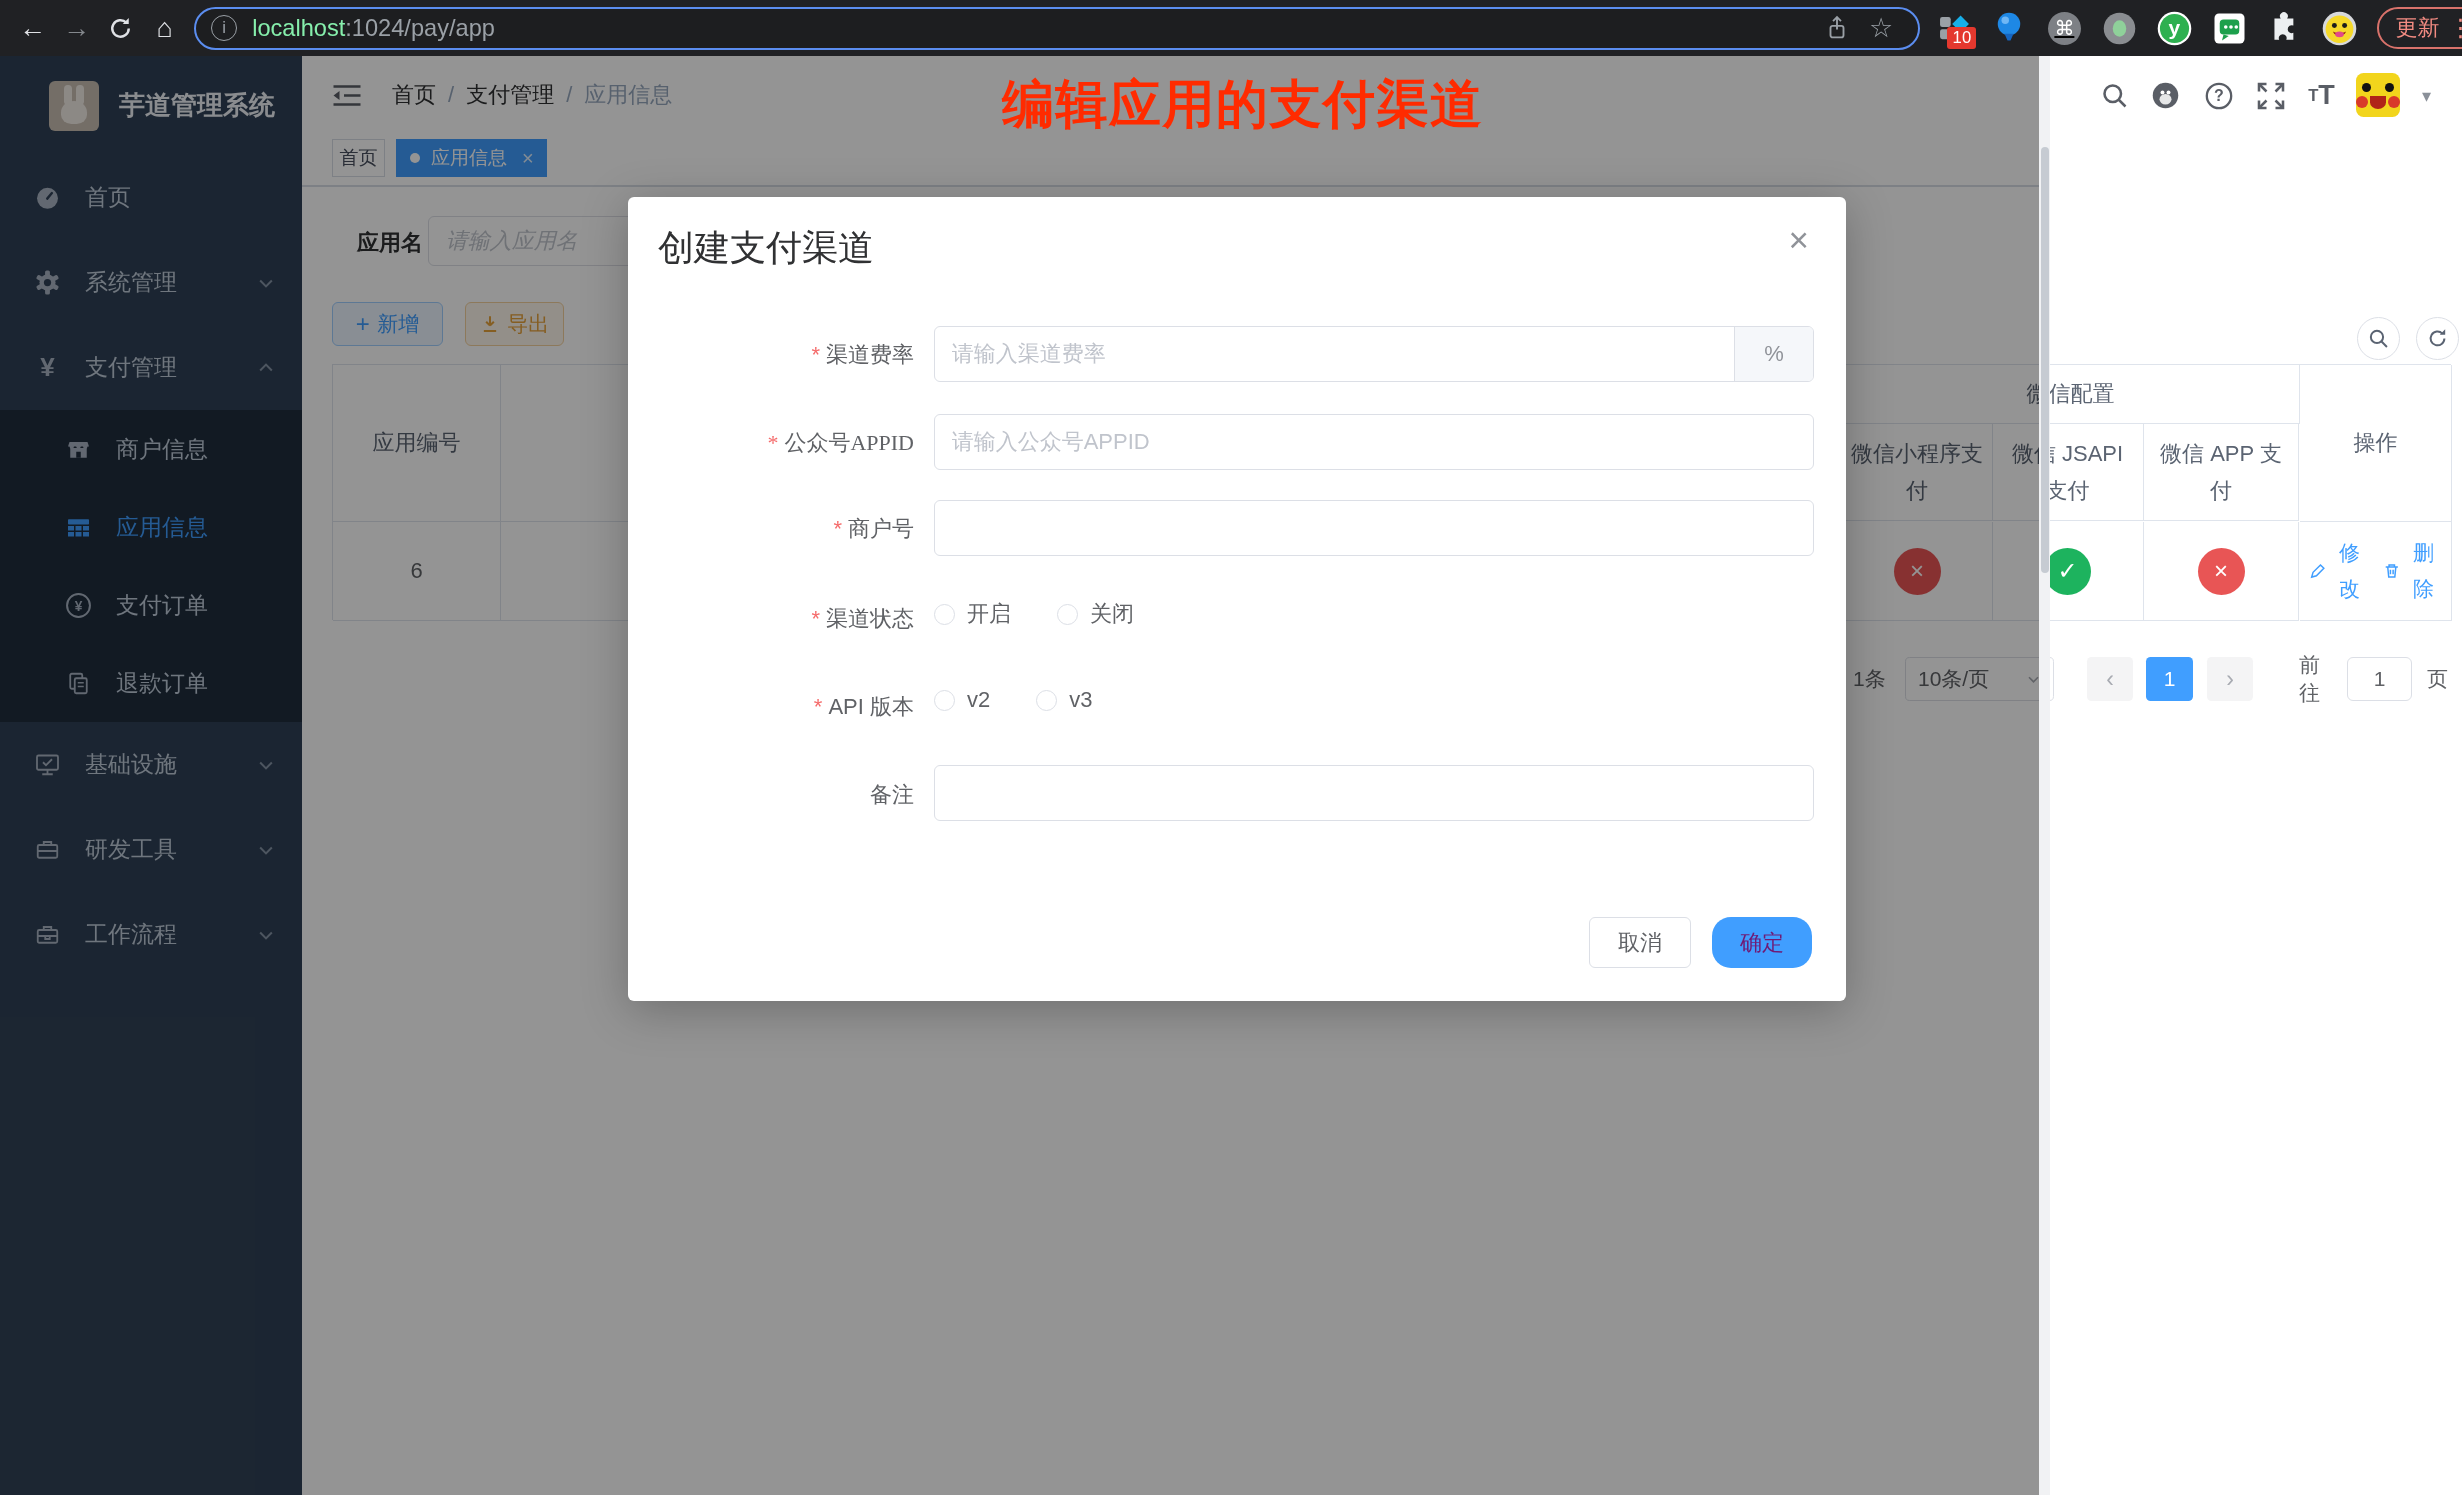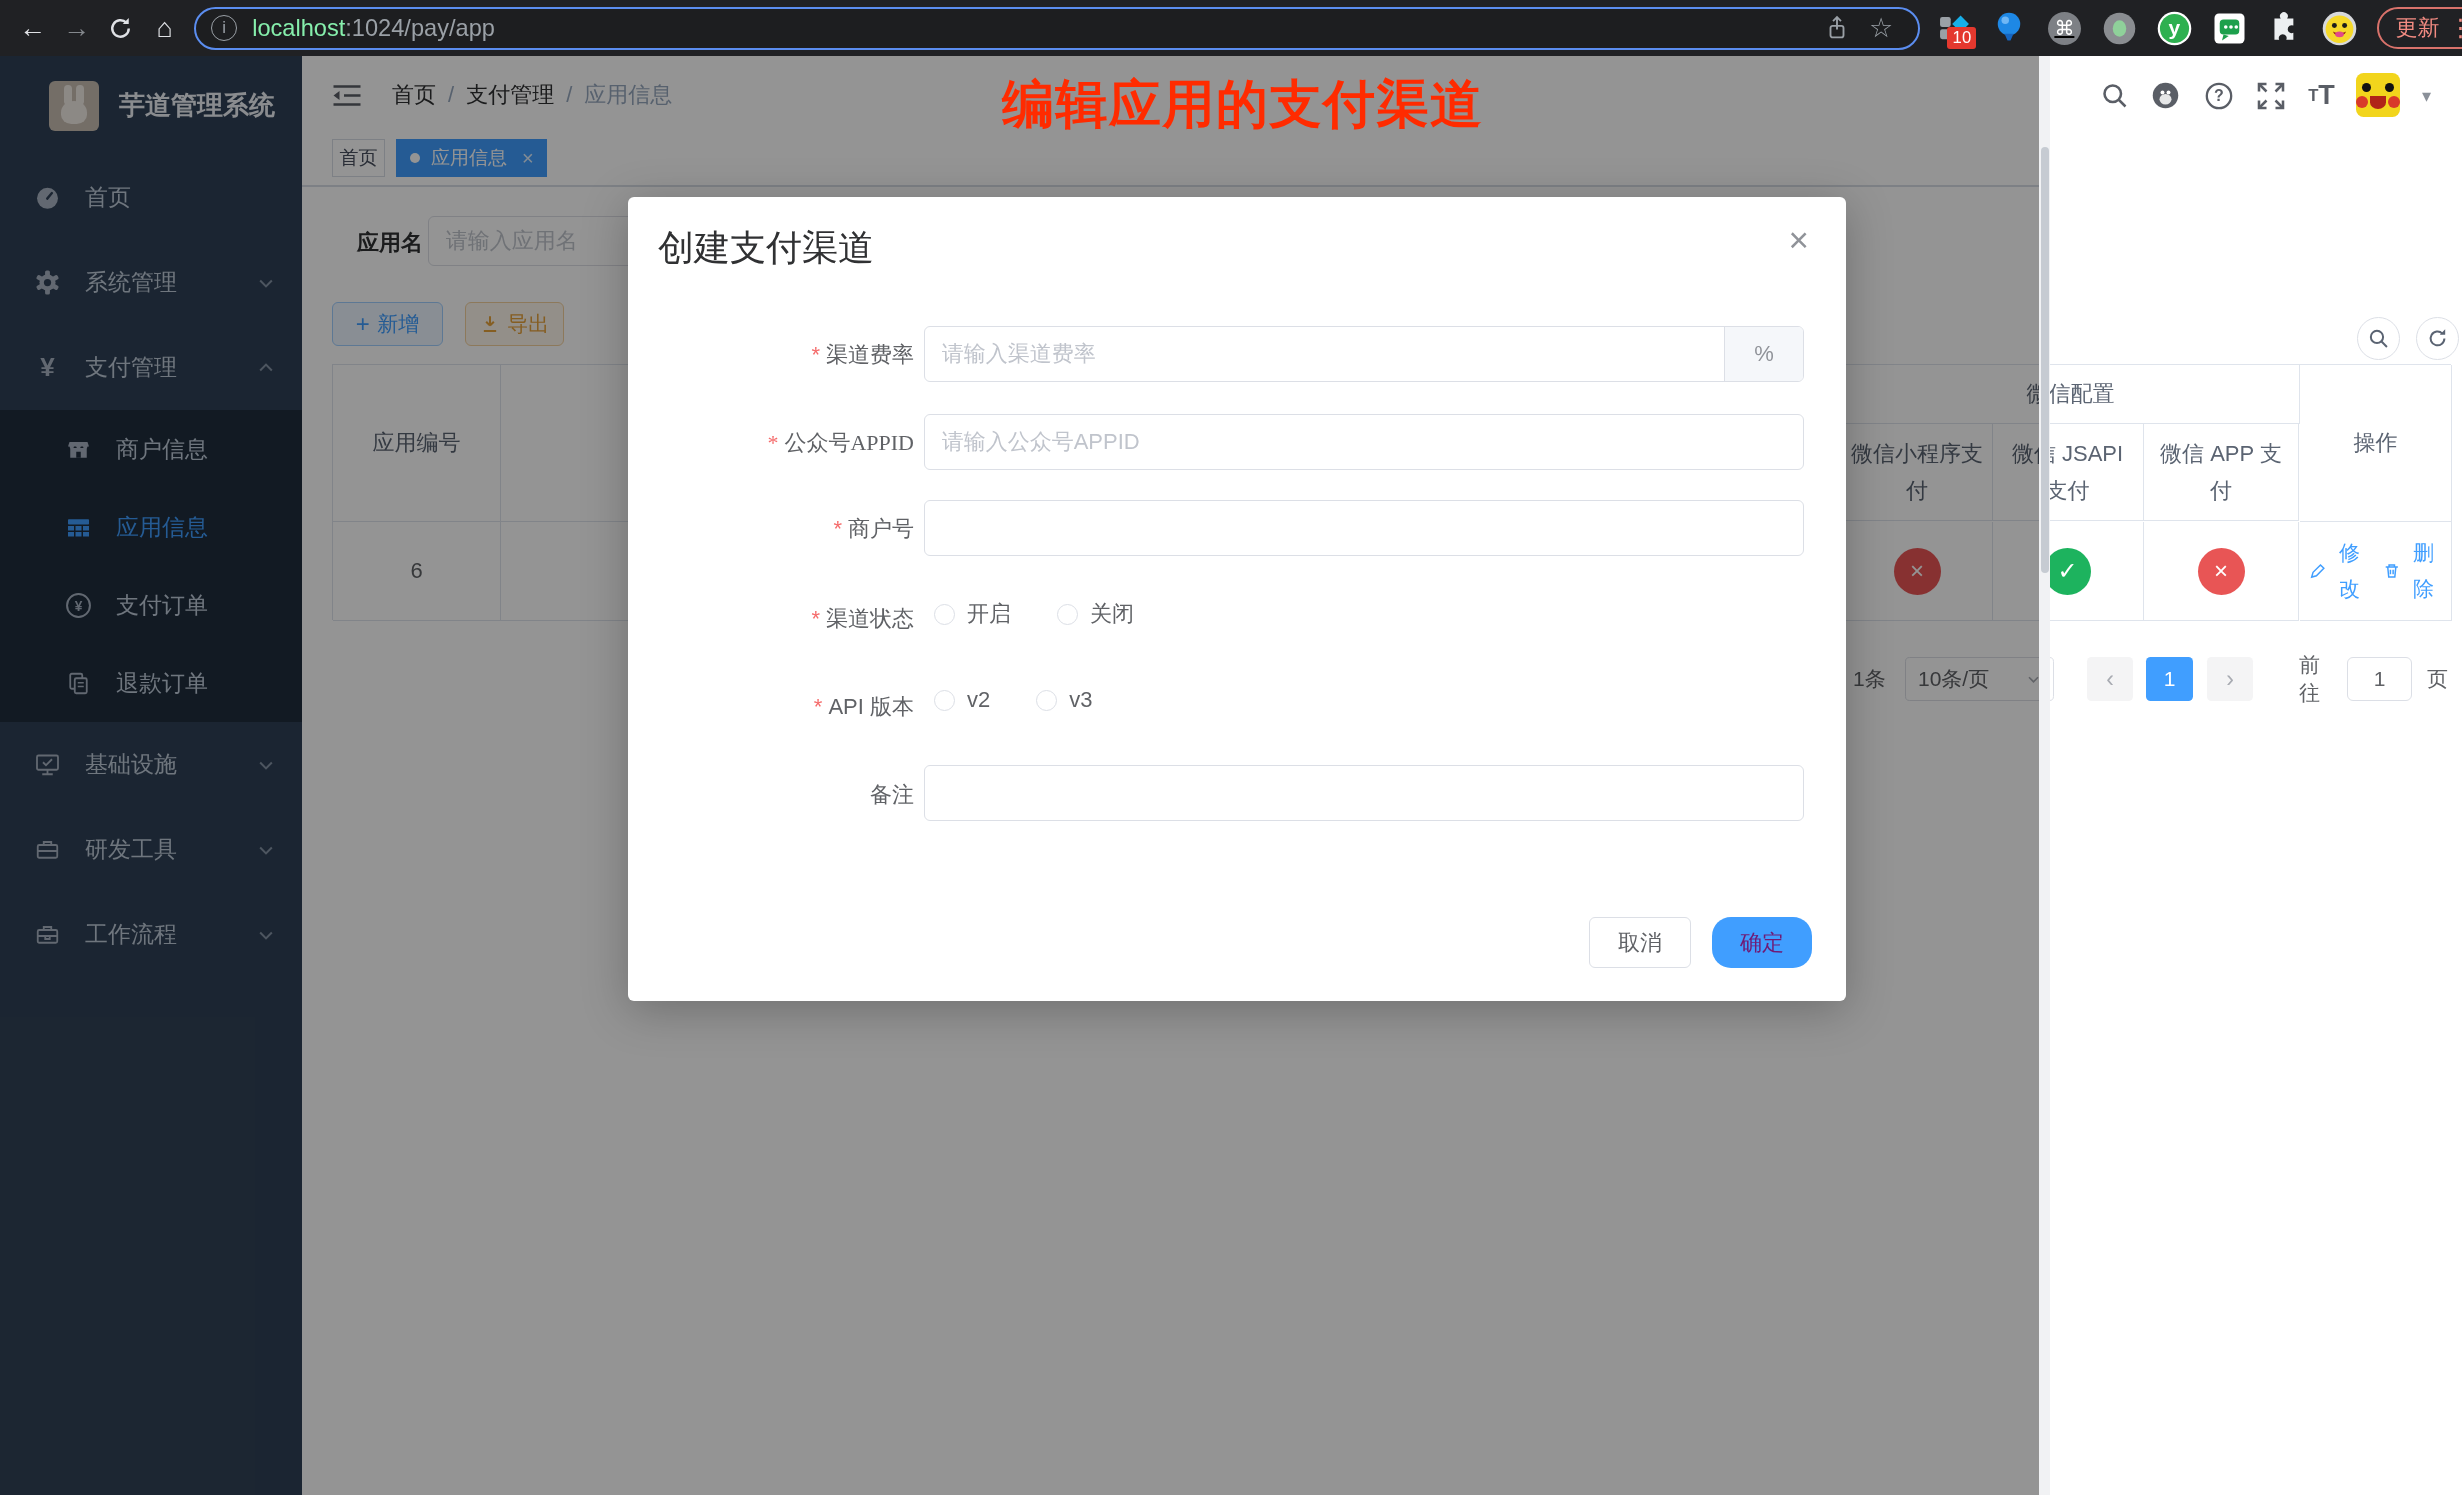--- a/index.html
+++ b/index.html
@@ -90,21 +90,21 @@
   .pg{position:absolute;top:601px;height:44px;display:flex;align-items:center;box-sizing:border-box;}
   .pg.txt{font-size:21px;color:#606266;}
   .pgbtn{justify-content:center;border-radius:4.6px;font-size:23px;}
   
   .modal{position:absolute;left:628px;top:141px;width:1218px;height:804px;background:#fff;
          border-radius:6px;box-shadow:0 9px 46px rgba(0,0,0,.25);z-index:40;}
   .m-title{position:absolute;left:30px;top:27px;font-size:36px;color:#303133;}
   .m-close{position:absolute;right:37px;top:23px;font-size:35px;color:#909399;font-weight:300;}
   .frow-label{position:absolute;left:0;width:286px;text-align:right;font-size:22px;color:#606266;}
   .star{color:#f56c6c;margin-right:6px;}
-  .minput{position:absolute;left:296px;width:880px;height:56px;box-sizing:border-box;
+  .minput{position:absolute;left:306px;width:880px;height:56px;box-sizing:border-box;
           border:1.5px solid #dcdfe6;border-radius:6px;display:flex;overflow:hidden;background:#fff;}
   .minput input{flex:1;border:none;outline:none;font-size:22px;color:#606266;padding:0 16.7px;
                 font-family:inherit;background:transparent;}
   .minput input::placeholder{color:#c0c4cc;}
   .suffix{width:78px;background:#f5f7fa;border-left:1.5px solid #dcdfe6;display:flex;
           align-items:center;justify-content:center;color:#909399;font-size:22px;}
   .radio{display:inline-flex;align-items:center;gap:12px;font-size:22px;color:#606266;}
   .rdot{width:21px;height:21px;border-radius:50%;border:1.5px solid #dcdfe6;background:#fff;box-sizing:border-box;}
   .mbtn{position:absolute;height:51px;border-radius:6px;box-sizing:border-box;font-size:22px;
         display:flex;align-items:center;justify-content:center;}
@@ -422,21 +422,21 @@
     <span>首页</span>
   </div>
   <div class="tab active" style="left:396px;top:83px;">
     <span class="dot"></span>
     <span>应用信息</span>
     <span class="x">×</span>
   </div>
   <div class="tabline"></div>
 
   <div class="ab lbl" style="left:357px;top:172px;">应用名</div>
-  <input class="tinput" style="left: 428px; top: 160px; width: 380px; height: 50px;" placeholder="请输入应用名">
+  <input class="tinput" style="left: 428px; top: 160px; width: 380px; height: 50px; font-style: italic;" placeholder="请输入应用名">
 
   <div class="btn plain-blue" style="left:332px;top:246px;width:111px;height:44px;">
     <span style="font-size:24px;">+</span>
     <span>新增</span>
   </div>
   <div class="btn plain-warn" style="left:465px;top:246px;width:99px;height:44px;">
     <svg width="20" height="20" viewBox="0 0 26 26">
         <path d="M13 3v12m0 0l-5-5m5 5l5-5M5 22h16" fill="none" stroke="#e6a23c" stroke-width="2.6"></path>
       </svg>
     <span>导出</span>

